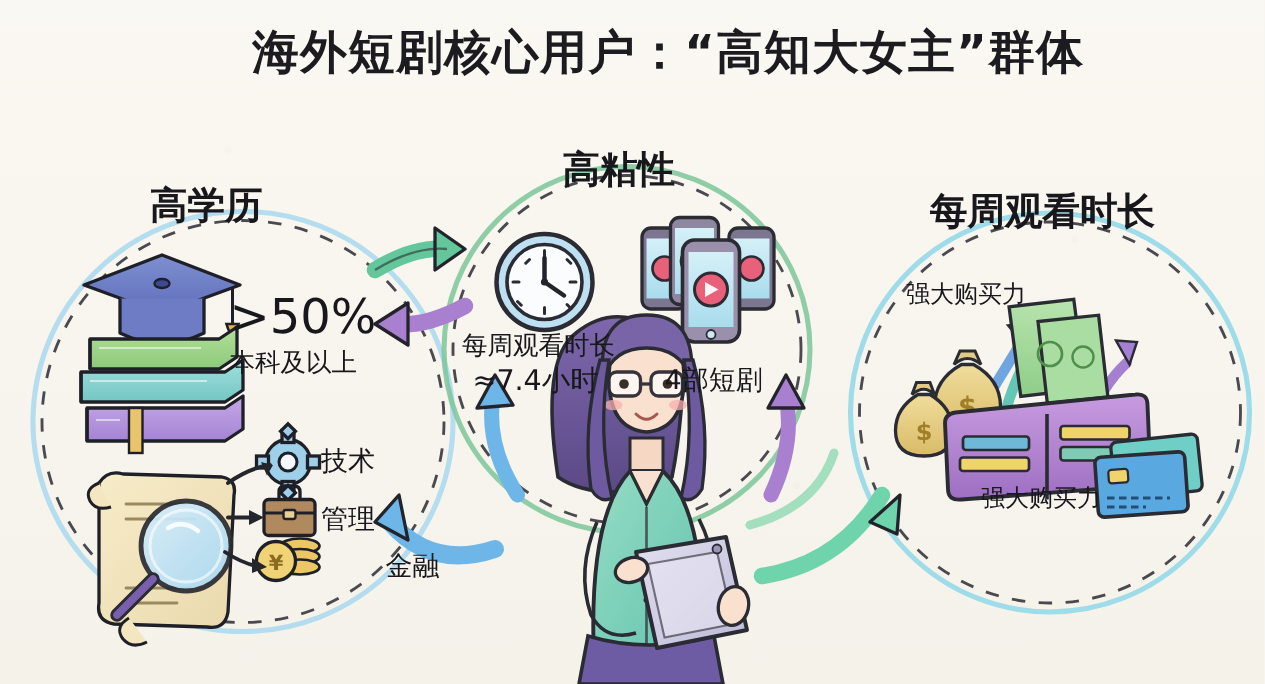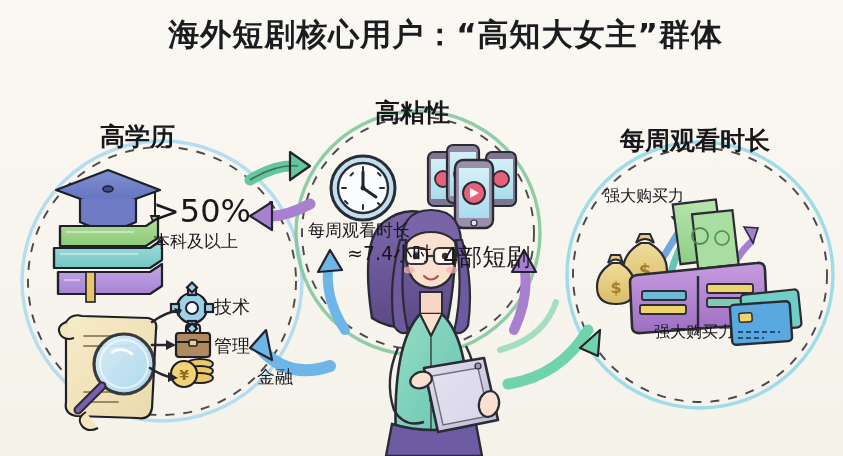--- a/index.html
+++ b/index.html
@@ -360,20 +360,20 @@
   </div>
 
   <div class="txt" style="left:153px;top:192px;font-size:32px;">&gt;50%</div>
   <div class="txt" style="left:153px;top:230px;font-size:17px;">本科及以上</div>
 
   <div class="txt" style="left:214px;top:295px;font-size:18px;">技术</div>
   <div class="txt" style="left:214px;top:334px;font-size:18px;">管理</div>
   <div class="txt" style="left:214px;top:365px;font-size:18px;margin-left:43px;">金融</div>
 
   <div class="txt" style="left:308px;top:219px;font-size:17px;">每周观看时长</div>
-  <div class="txt" style="left:315px;top:241px;font-size:19px;margin-left:32px;">≈7.4小时</div>
-
-  <div class="txt" style="left:443px;top:241px;font-size:24px;">4部短剧</div>
+  <div class="txt" style="left:315px;top:241px;font-size:19px;">≈7.4小时</div>
+
+  <div class="txt" style="left:443px;top:241px;font-size:18px;">4部短剧</div>
 
   <div class="txt" style="left:604px;top:186px;font-size:16px;">强大购买力</div>
   <div class="txt" style="left:654px;top:322px;font-size:16px;">强大购买力</div>
 
 </div>
 
 </body></html>

